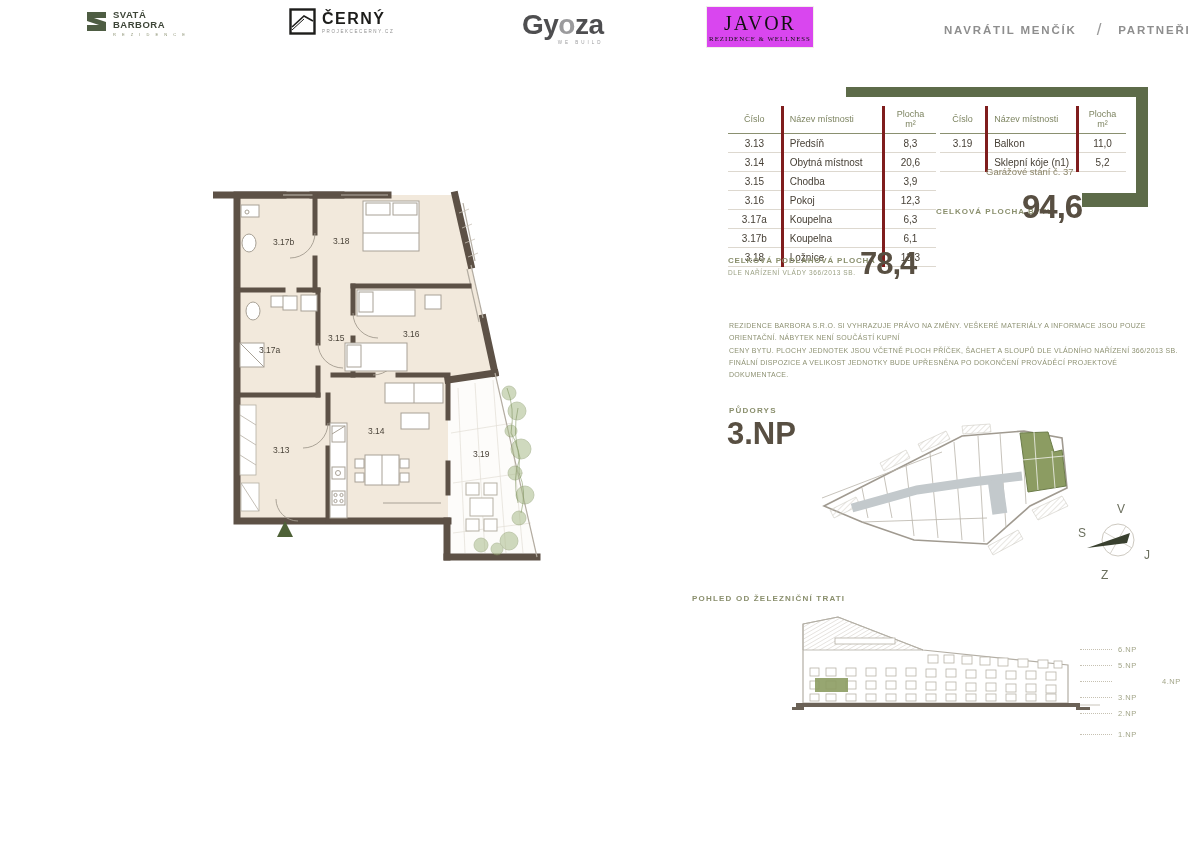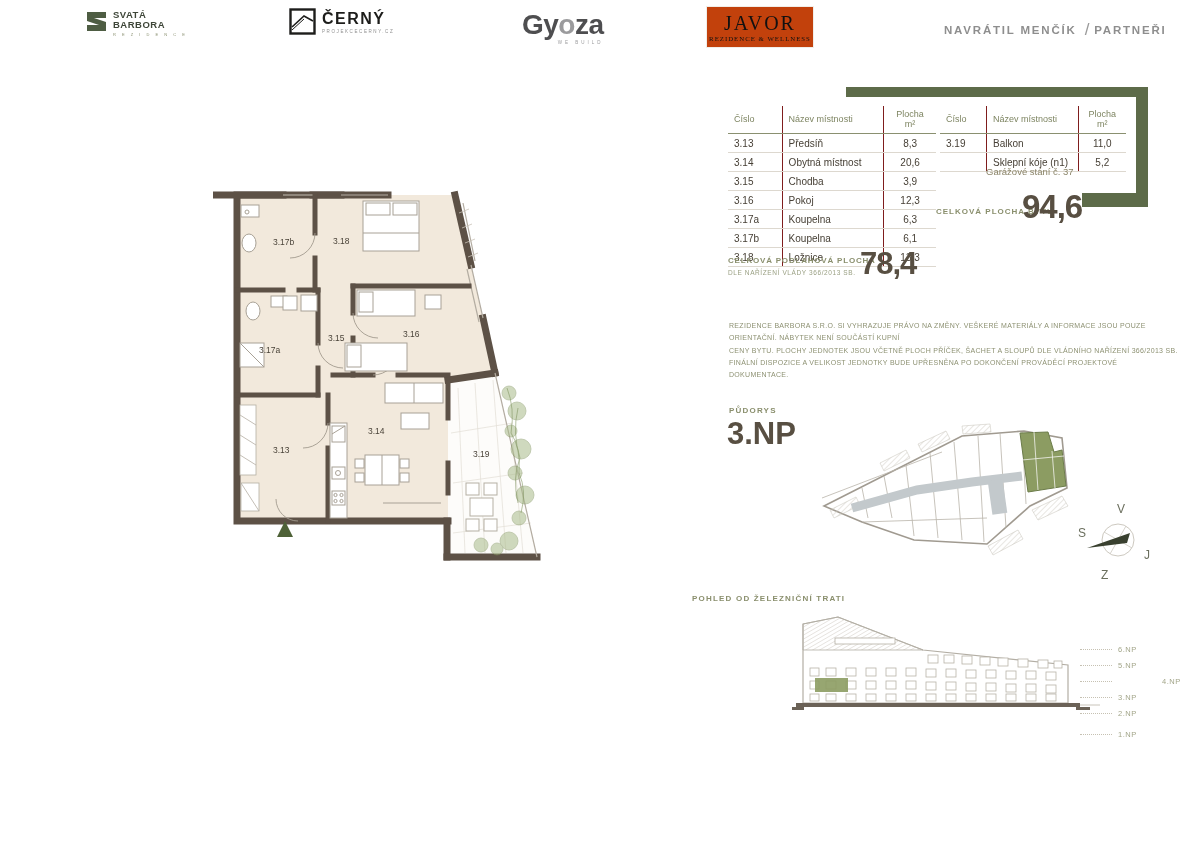--- a/index.html
+++ b/index.html
@@ -9,23 +9,23 @@
 
   
   .byt-title{font-size:37px;font-weight:bold;color:#584f42;letter-spacing:-1px;}
   .bar{background:#5d6b49;}
 
   
   .rtable{border-collapse:collapse;font-size:10px;color:#474036;}
   .rtable th{font-weight:normal;color:#7e8562;font-size:9px;text-align:left;
              border-bottom:1.5px solid #8a9070;padding:3px 6px 4px 6px;}
   .rtable td{border-bottom:1px solid #ddd8cf;padding:3.5px 6px;}
-  .rtable td.num,.rtable th.num{}
+  .rtable td.num,.rtable th.num{text-align:center;}
   .rtable td.area,.rtable th.area{text-align:center;}
-  .rtable .vline{border-left:1px solid #7f1d1d;}
+  .rtable .vline{border-left:3px solid #7f1d1d;}
   .olive-small{color:#8a8f6d;font-size:8px;letter-spacing:1px;font-weight:bold;}
   .olive-tiny{color:#9aa083;font-size:6.5px;letter-spacing:0.6px;}
   .big-num{font-size:33px;font-weight:bold;color:#584f42;letter-spacing:-1px;}
   .disclaimer{font-size:7px;line-height:1.75;color:#8d9172;letter-spacing:0.3px;
               white-space:pre-line;width:450px;}
   .section-label{color:#8a8f6d;font-size:8px;letter-spacing:1.2px;font-weight:bold;}
   .floor-big{font-size:31px;font-weight:bold;color:#584f42;}
 
   
   .flabel{position:absolute;display:flex;align-items:center;}
@@ -34,27 +34,27 @@
 
   
   .logo-row{position:absolute;left:0;top:772;width:1200px;height:60px;}
   .barbora-text{font-size:9.5px;font-weight:bold;color:#3e4638;line-height:1.05;letter-spacing:0.5px;}
   .barbora-sub{font-size:4px;color:#8a9070;letter-spacing:2.5px;margin-top:2px;}
   .cerny-name{font-size:16px;font-weight:bold;color:#1d1d1b;letter-spacing:1.5px;}
   .cerny-sub{font-size:4.5px;color:#8f8f8f;letter-spacing:1.6px;margin-top:1px;}
   .gyoza{font-size:28px;font-weight:bold;color:#4e4e50;letter-spacing:-0.5px;line-height:1;}
   .gyoza .lite{color:#9b9b9d;}
   .gyoza-sub{font-size:4.5px;color:#9b9b9d;letter-spacing:3px;text-align:right;margin-top:1px;}
-  .javor-box{width:106px;height:40px;background:#c2410c;border:1px solid #f1eee9;
+  .javor-box{width:106px;height:40px;background:#d946ef;border:1px solid #f1eee9;
              display:flex;flex-direction:column;align-items:center;justify-content:center;}
   .javor-name{font-family:"Liberation Serif","DejaVu Serif",serif;font-size:20px;color:#111;
               letter-spacing:2px;line-height:1;}
   .javor-sub{font-family:"Liberation Serif","DejaVu Serif",serif;font-size:6.8px;color:#111;
              letter-spacing:1px;margin-top:2px;}
-  .navratil{font-size:11.5px;font-weight:bold;color:#8e8e8e;letter-spacing:1.8px;display:flex;align-items:center;}
+  .navratil{font-size:11.5px;font-weight:bold;color:#8e8e8e;letter-spacing:1.8px;display:flex;align-items:center;gap:12px;}
   .navratil .slash{font-weight:normal;font-size:17px;margin:0 3px 0 8px;color:#9a9a9a;}
 </style>
 </head>
 <body>
 
 <div class="page">
 
   <svg class="abs" style="left:213px;top:183px;" width="345" height="395" viewBox="0 0 345 395">
 
     <polygon points="24,12 242,12 282,190 235,200 235,338 24,338" fill="#f2e9dc"></polygon>

